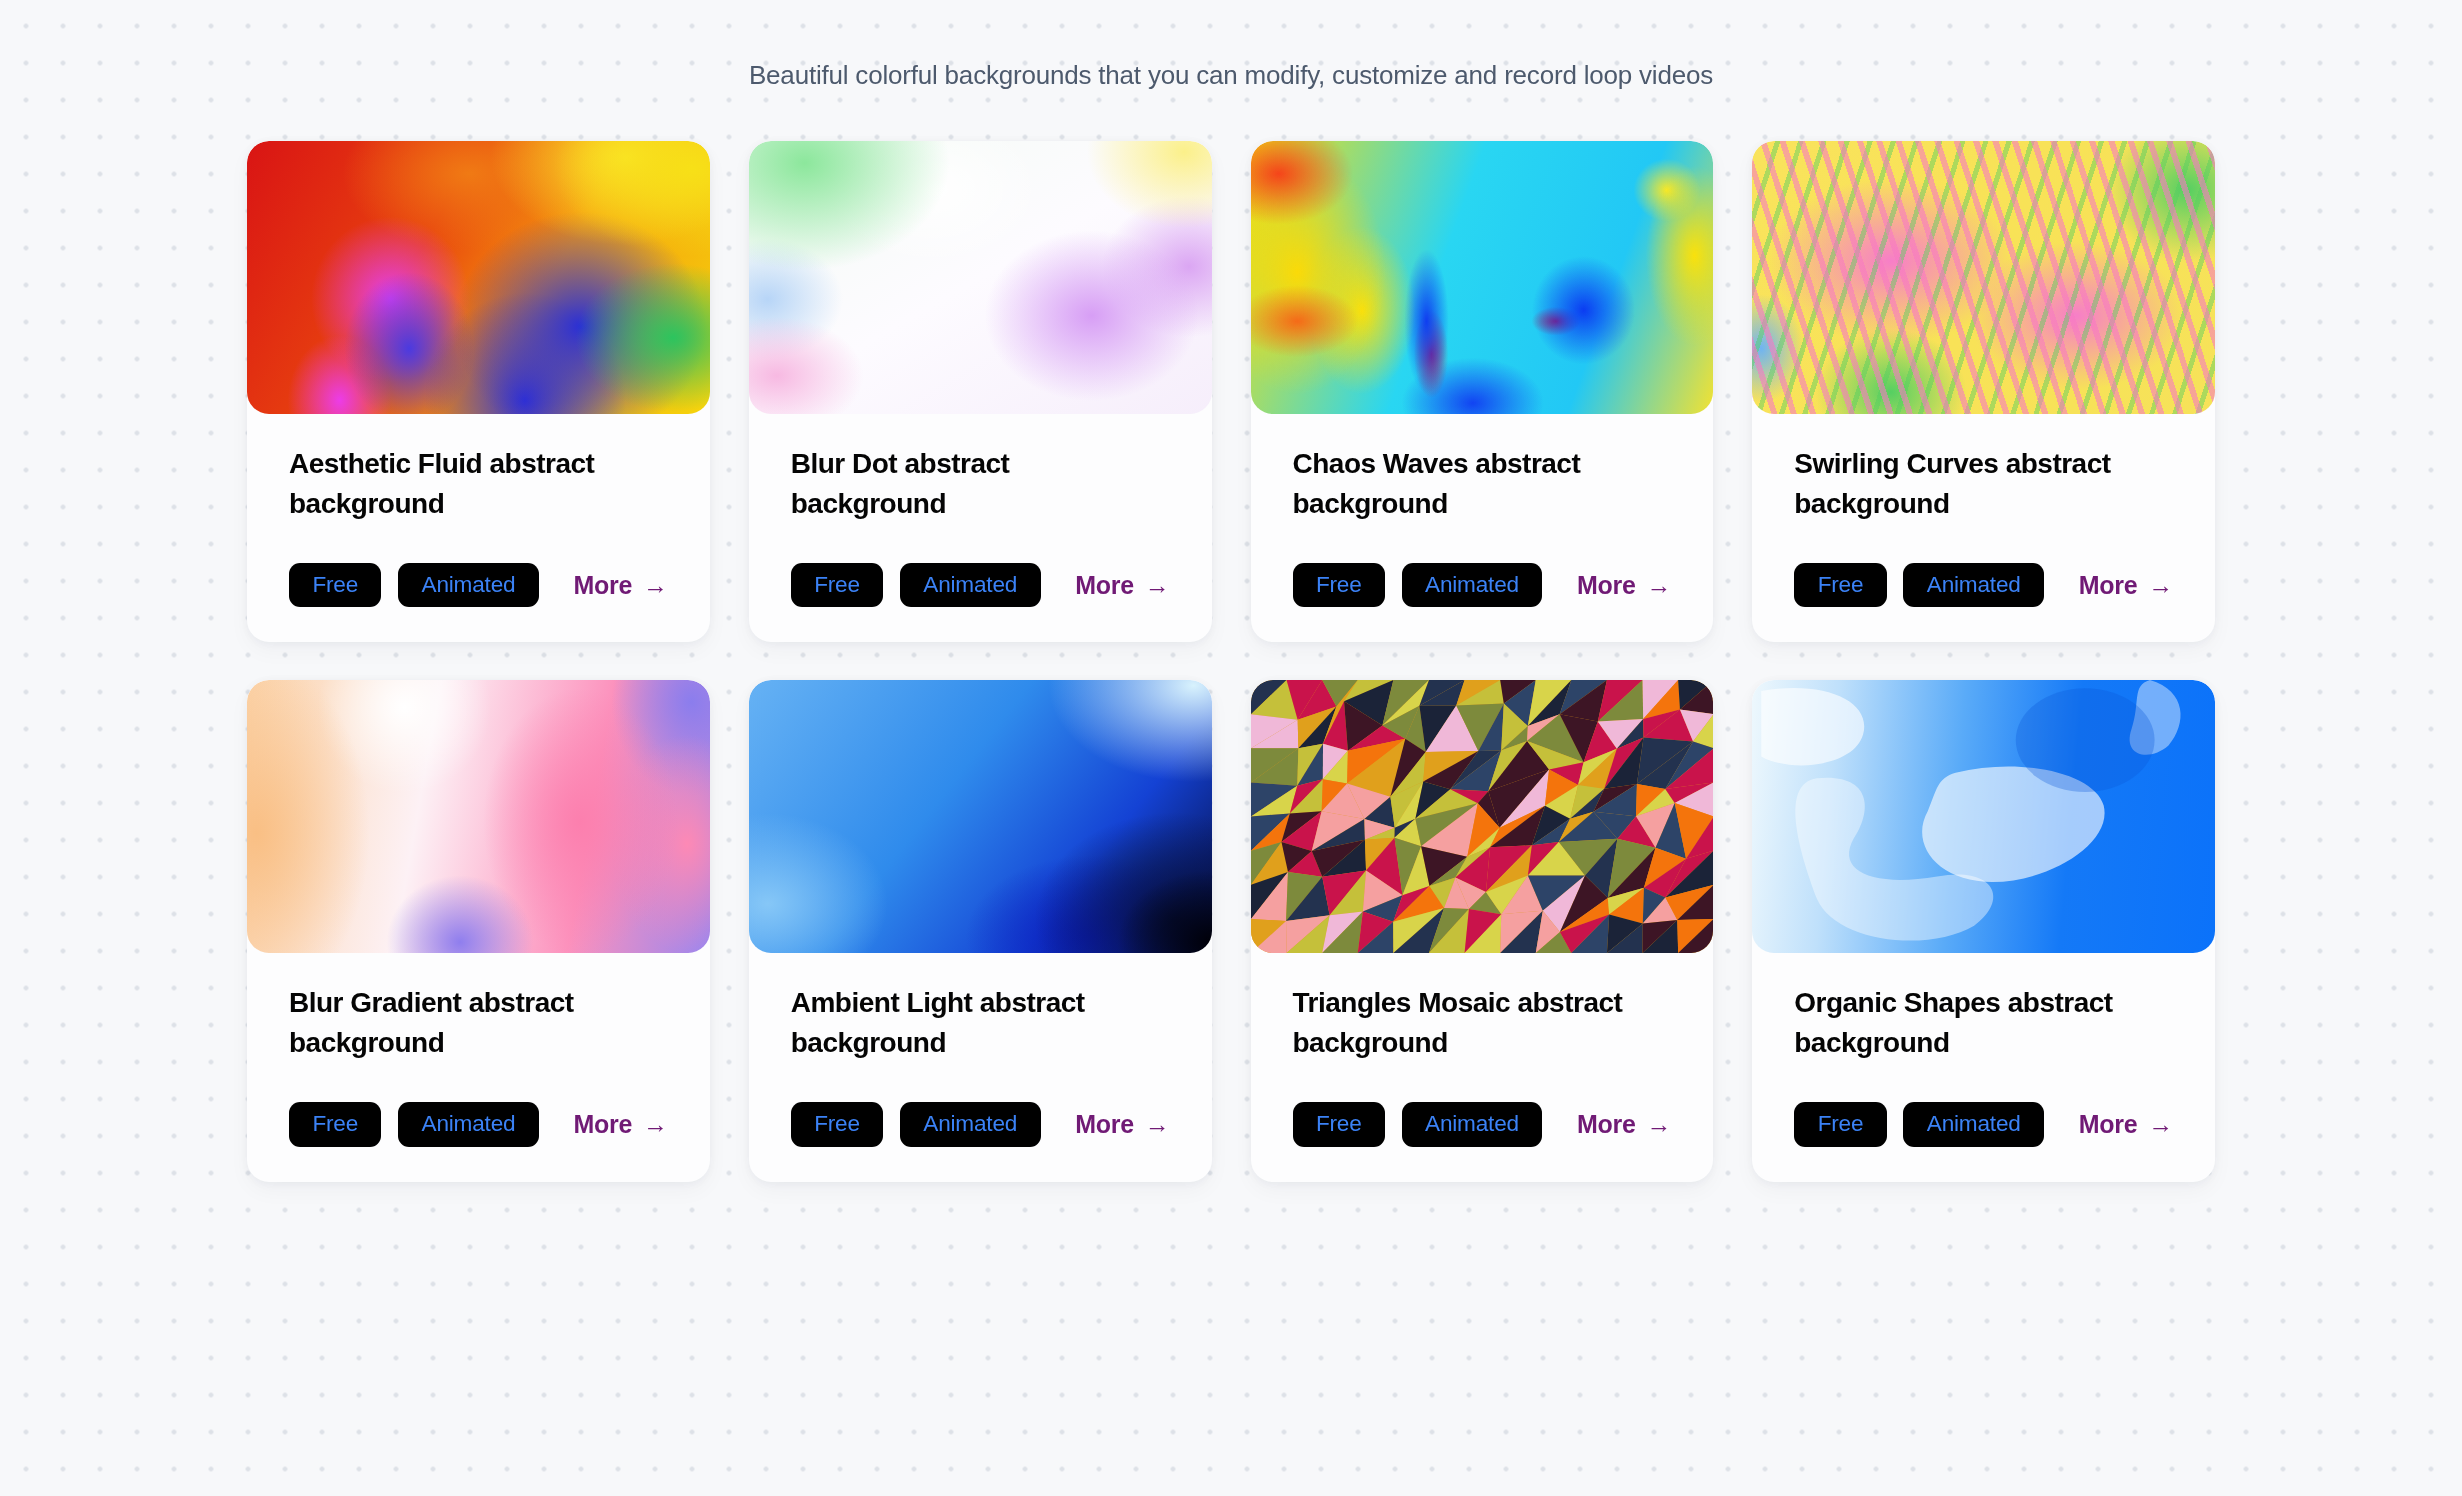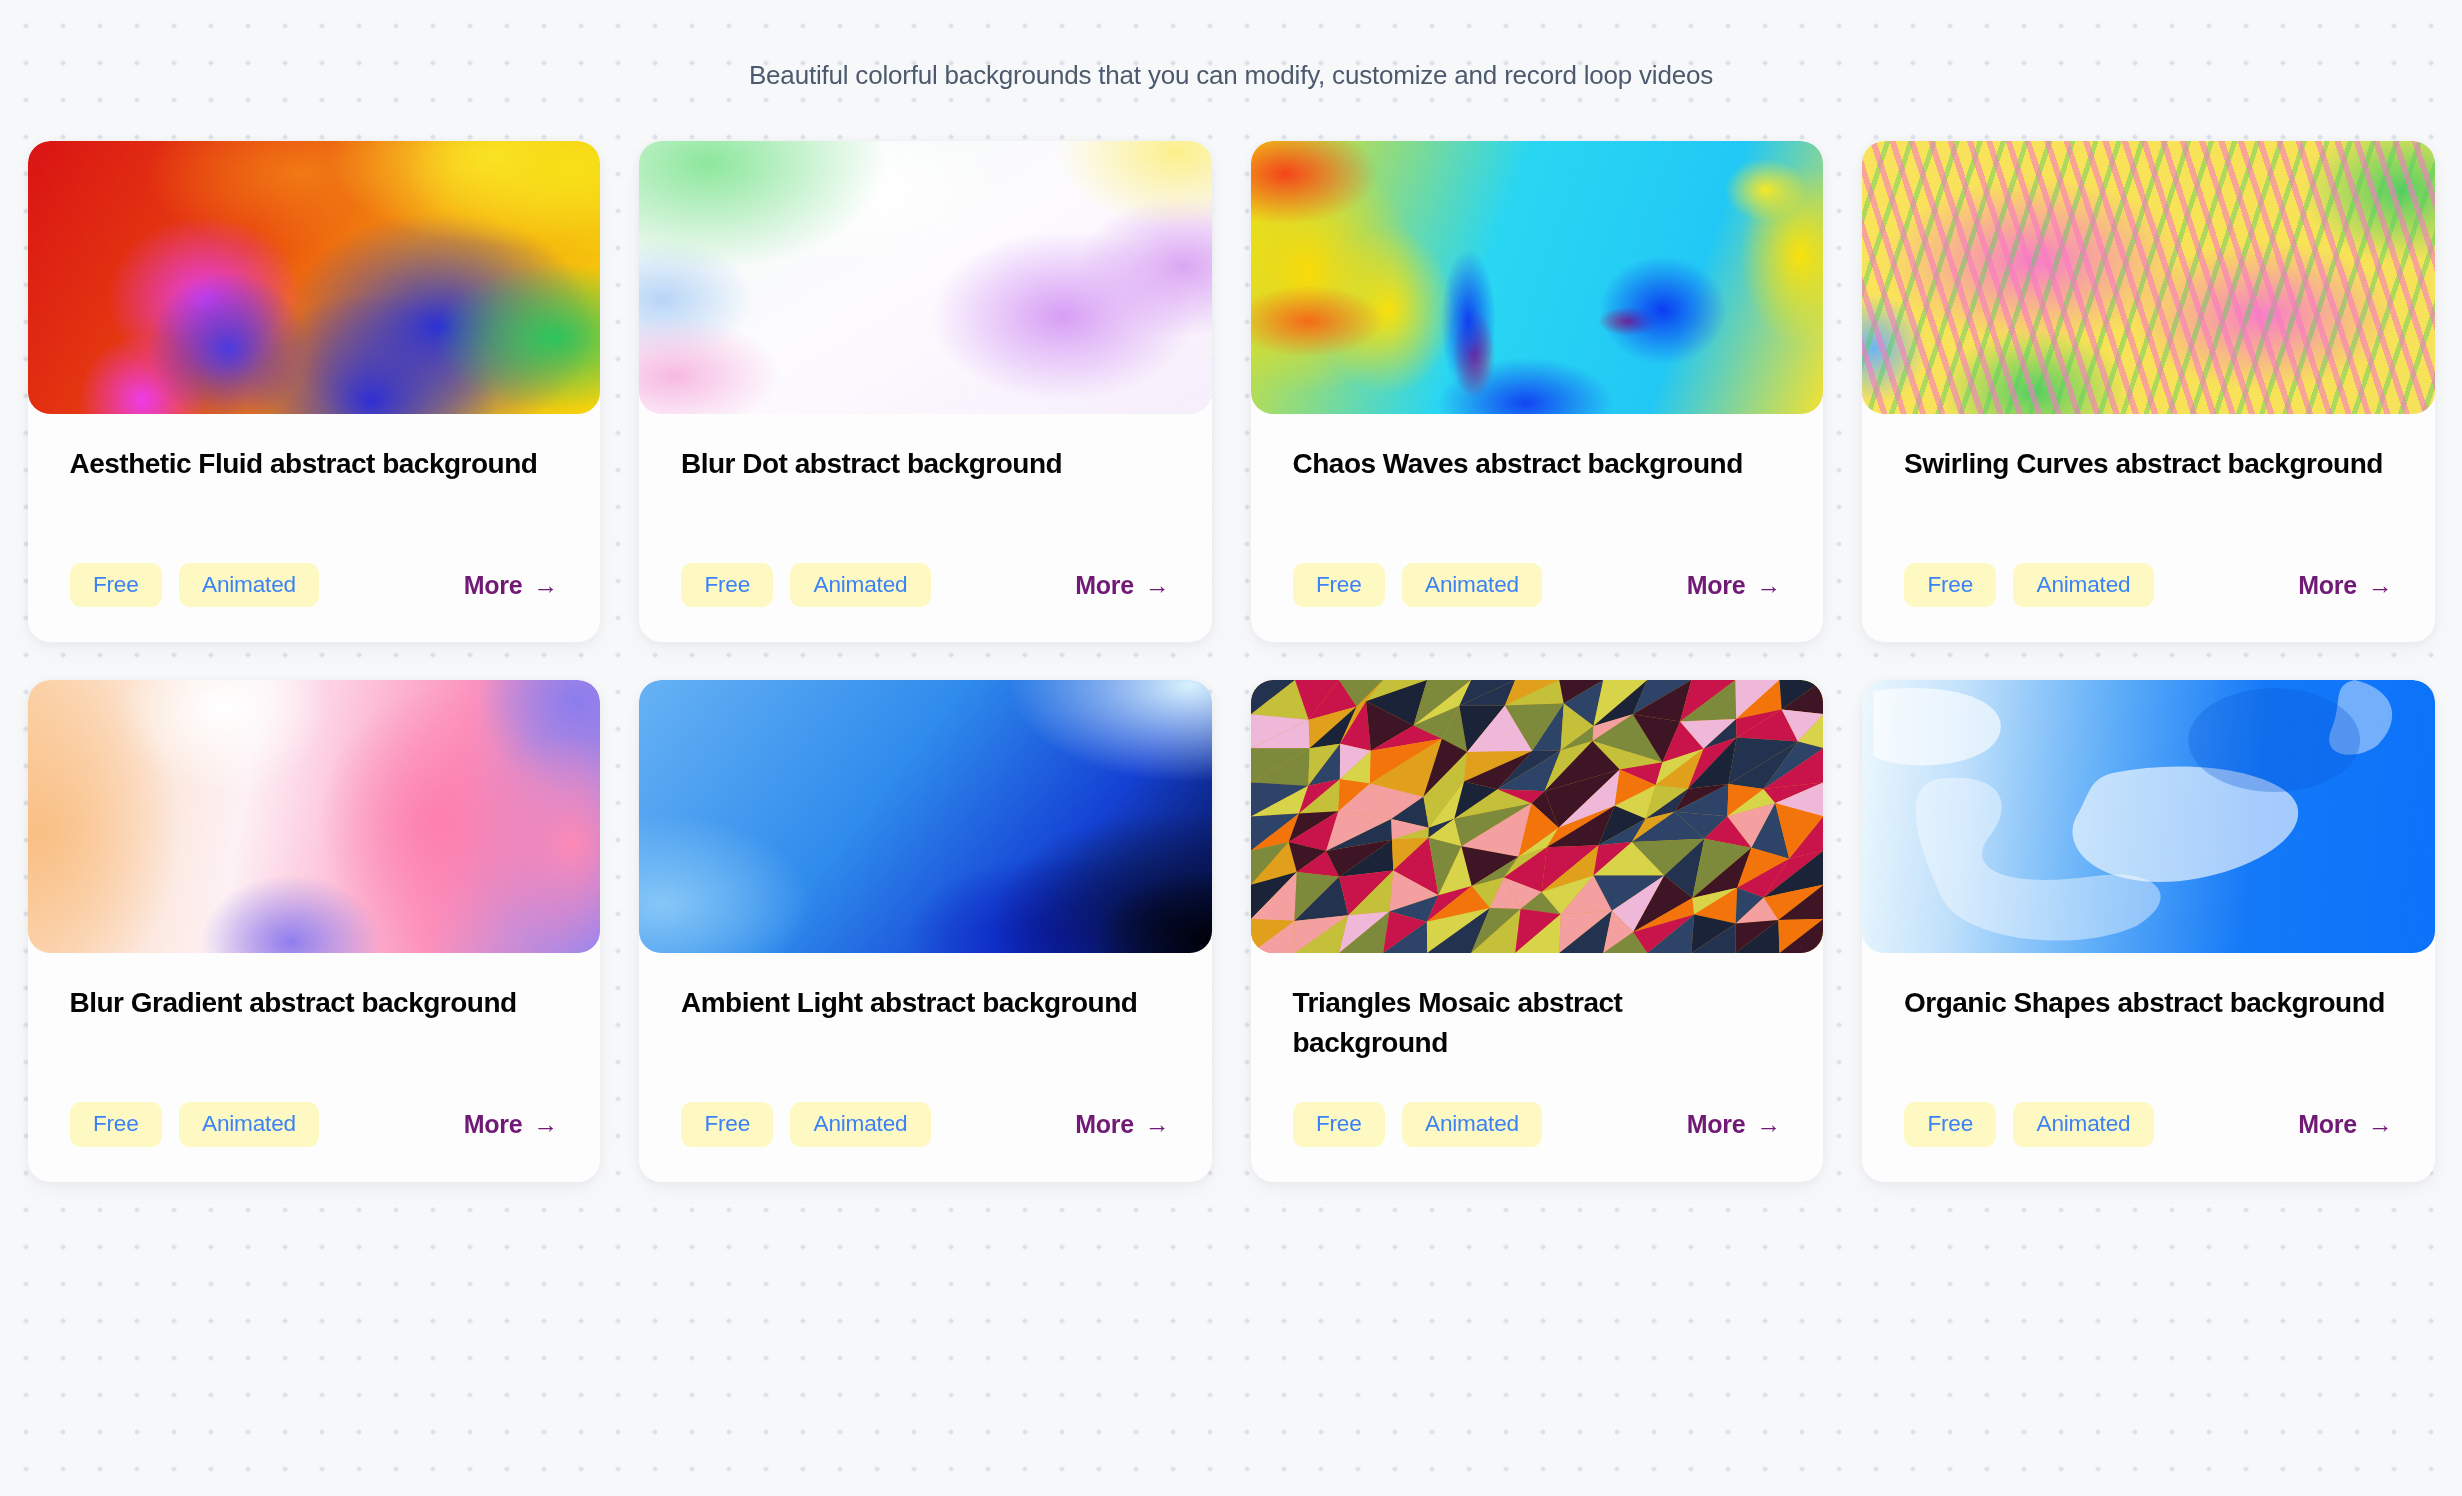--- a/index.html
+++ b/index.html
@@ -45,21 +45,21 @@
     font-size: 26px;
     line-height: 1.3;
     font-weight: 500;
     color: #4d5a6d;
     letter-spacing: -0.2px;
   }
 
   
   .grid {
     margin: 48px auto 0;
-    width: 2407px;
+    width: 1968px;
     display: grid;
     grid-template-columns: repeat(4, 1fr);
     column-gap: 39px;
     row-gap: 38px;
   }
 
   .card {
     background: #fdfdfe;
     border-radius: 22px;
     overflow: hidden;
@@ -99,21 +99,21 @@
     padding-top: 38px;
     display: flex;
     align-items: center;
     gap: 16.7px;
   }
 
   .tag {
     font-size: 22.6px;
     font-weight: 500;
     color: #3b82f6;
-    background: #fef9c3;
+    background: #000000;
     border-radius: 11px;
     padding: 11px 23.4px;
     line-height: 1;
     letter-spacing: -0.2px;
     white-space: nowrap;
   }
 
   .more-link {
     margin-left: auto;
     font-size: 25px;

